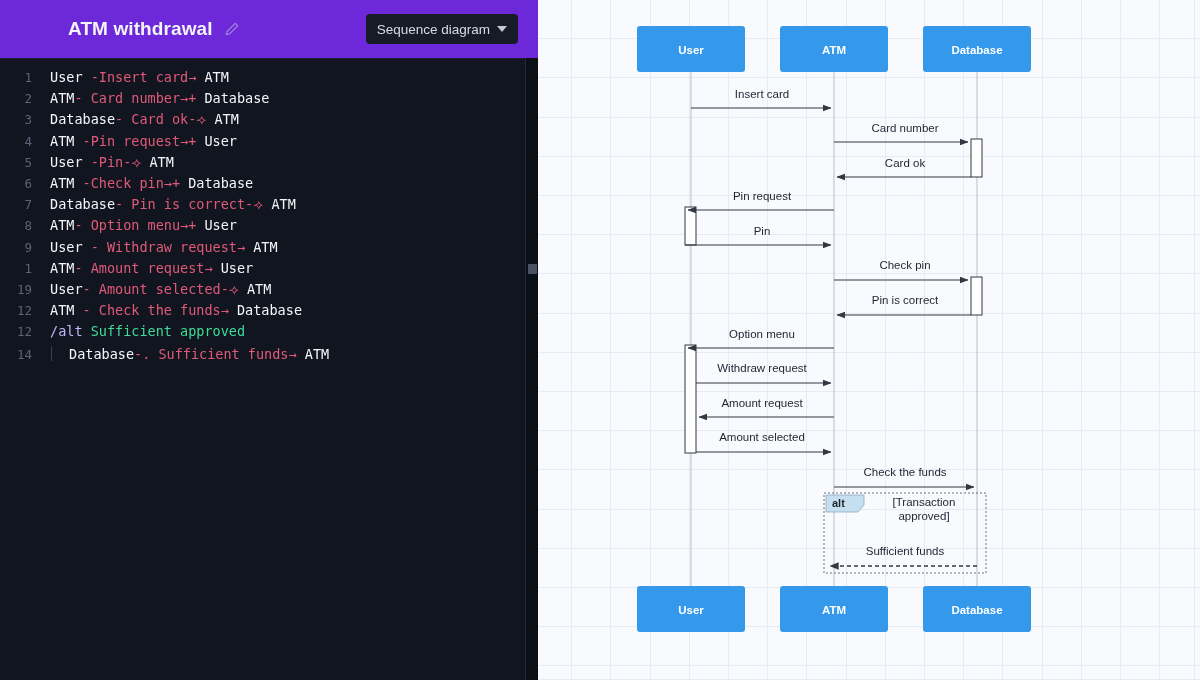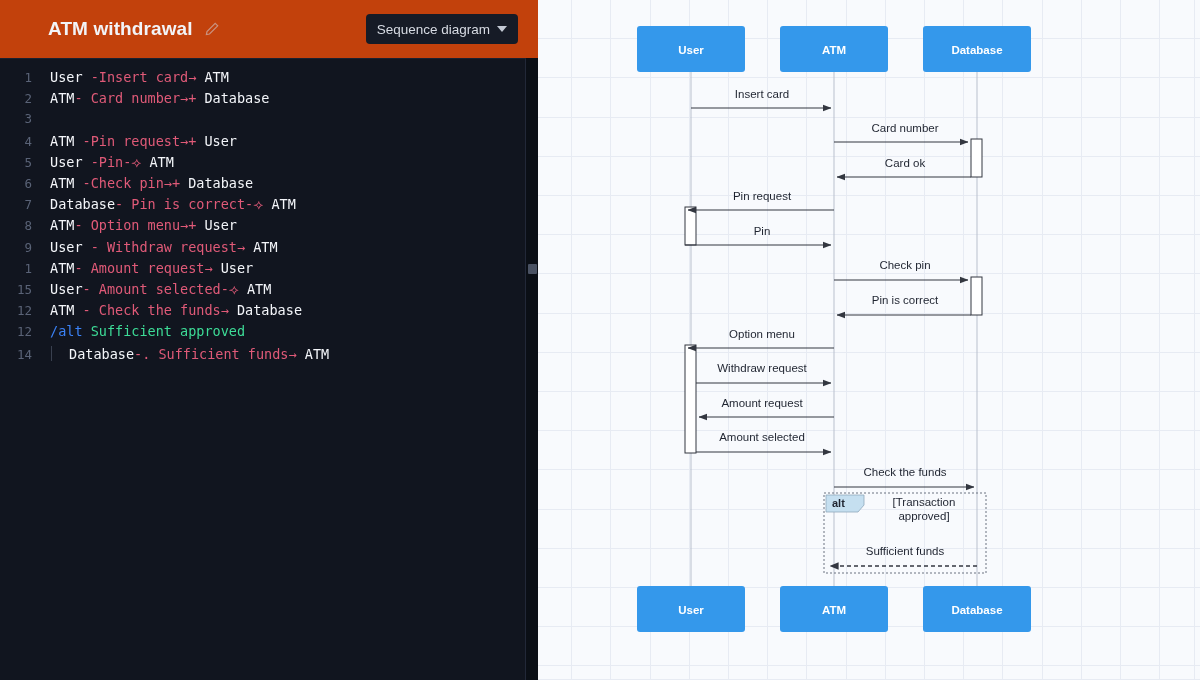--- a/index.html
+++ b/index.html
@@ -16,24 +16,24 @@
   
   #editor-panel {
     position: relative;
     width: 538px; height: 680px;
     background: #0b0f16;
     flex: 0 0 538px;
   }
   #editor-header {
     position: relative;
     height: 58px;
-    background: #c2410c;
+    background: #6d28d9;
     display: flex;
     align-items: center;
-    padding: 0 20px 0 48px;
+    padding: 0 20px 0 68px;
   }
   #doc-title {
     color: #f2f4f8;
     font-size: 19px;
     font-weight: 700;
     letter-spacing: .1px;
     white-space: nowrap;
   }
   #edit-pencil {
     margin-left: 11px;
@@ -87,21 +87,21 @@
     text-align: right;
     color: #5a6377;
     font-size: 12.5px;
     padding-right: 0px;
     user-select: none;
   }
   .code-text { padding-left: 18px; }
   .tok-actor   { color: #f4f6fa; }
   .tok-msg     { color: #e05a78; }
   .tok-arrow   { color: #e05a78; }
-  .tok-kw      { color: #3b82f6; }
+  .tok-kw      { color: #c4b5fd; }
   .tok-alt     { color: #3ddc97; }
   .indent-bar {
     display: inline-block;
     width: 0; border-left: 1px solid #39404f;
     height: 15px; position: relative; top: 2px;
     margin-right: 17px; margin-left: 1px;
   }
 
   
   #splitter-handle {
@@ -153,20 +153,21 @@
       <div class="code-line">
         <span class="ln">1</span>
         <span class="code-text"><span class="tok-actor">User</span><span class="tok-msg"> -</span><span class="tok-msg">Insert card</span><span class="tok-arrow">→</span><span class="tok-actor"> </span><span class="tok-actor">ATM</span></span>
       </div>
       <div class="code-line">
         <span class="ln">2</span>
         <span class="code-text"><span class="tok-actor">ATM</span><span class="tok-msg">- </span><span class="tok-msg">Card number</span><span class="tok-arrow">→+</span><span class="tok-actor"> </span><span class="tok-actor">Database</span></span>
       </div>
       <div class="code-line">
         <span class="ln">3</span>
+        <span class="code-text"><span class="tok-actor">Database</span><span class="tok-msg">- </span><span class="tok-msg">Card ok</span><span class="tok-arrow">-⟢</span><span class="tok-actor"> </span><span class="tok-actor">ATM</span></span>
       </div>
       <div class="code-line">
         <span class="ln">4</span>
         <span class="code-text"><span class="tok-actor">ATM</span><span class="tok-msg"> -</span><span class="tok-msg">Pin request</span><span class="tok-arrow">→+</span><span class="tok-actor"> </span><span class="tok-actor">User</span></span>
       </div>
       <div class="code-line">
         <span class="ln">5</span>
         <span class="code-text"><span class="tok-actor">User</span><span class="tok-msg"> -</span><span class="tok-msg">Pin</span><span class="tok-arrow">-⟢</span><span class="tok-actor"> </span><span class="tok-actor">ATM</span></span>
       </div>
       <div class="code-line">
@@ -183,21 +184,21 @@
       </div>
       <div class="code-line">
         <span class="ln">9</span>
         <span class="code-text"><span class="tok-actor">User</span><span class="tok-msg"> - </span><span class="tok-msg">Withdraw request</span><span class="tok-arrow">→</span><span class="tok-actor"> </span><span class="tok-actor">ATM</span></span>
       </div>
       <div class="code-line">
         <span class="ln">1</span>
         <span class="code-text"><span class="tok-actor">ATM</span><span class="tok-msg">- </span><span class="tok-msg">Amount request</span><span class="tok-arrow">→</span><span class="tok-actor"> </span><span class="tok-actor">User</span></span>
       </div>
       <div class="code-line">
-        <span class="ln">15</span>
+        <span class="ln">19</span>
         <span class="code-text"><span class="tok-actor">User</span><span class="tok-msg">- </span><span class="tok-msg">Amount selected</span><span class="tok-arrow">-⟢</span><span class="tok-actor"> </span><span class="tok-actor">ATM</span></span>
       </div>
       <div class="code-line">
         <span class="ln">12</span>
         <span class="code-text"><span class="tok-actor">ATM</span><span class="tok-msg"> - </span><span class="tok-msg">Check the funds</span><span class="tok-arrow">→</span><span class="tok-actor"> </span><span class="tok-actor">Database</span></span>
       </div>
 
       <div class="code-line">
         <span class="ln">12</span>
         <span class="code-text"><span class="tok-kw">/alt</span><span class="tok-kw"> </span><span class="tok-alt">Sufficient approved</span></span>

